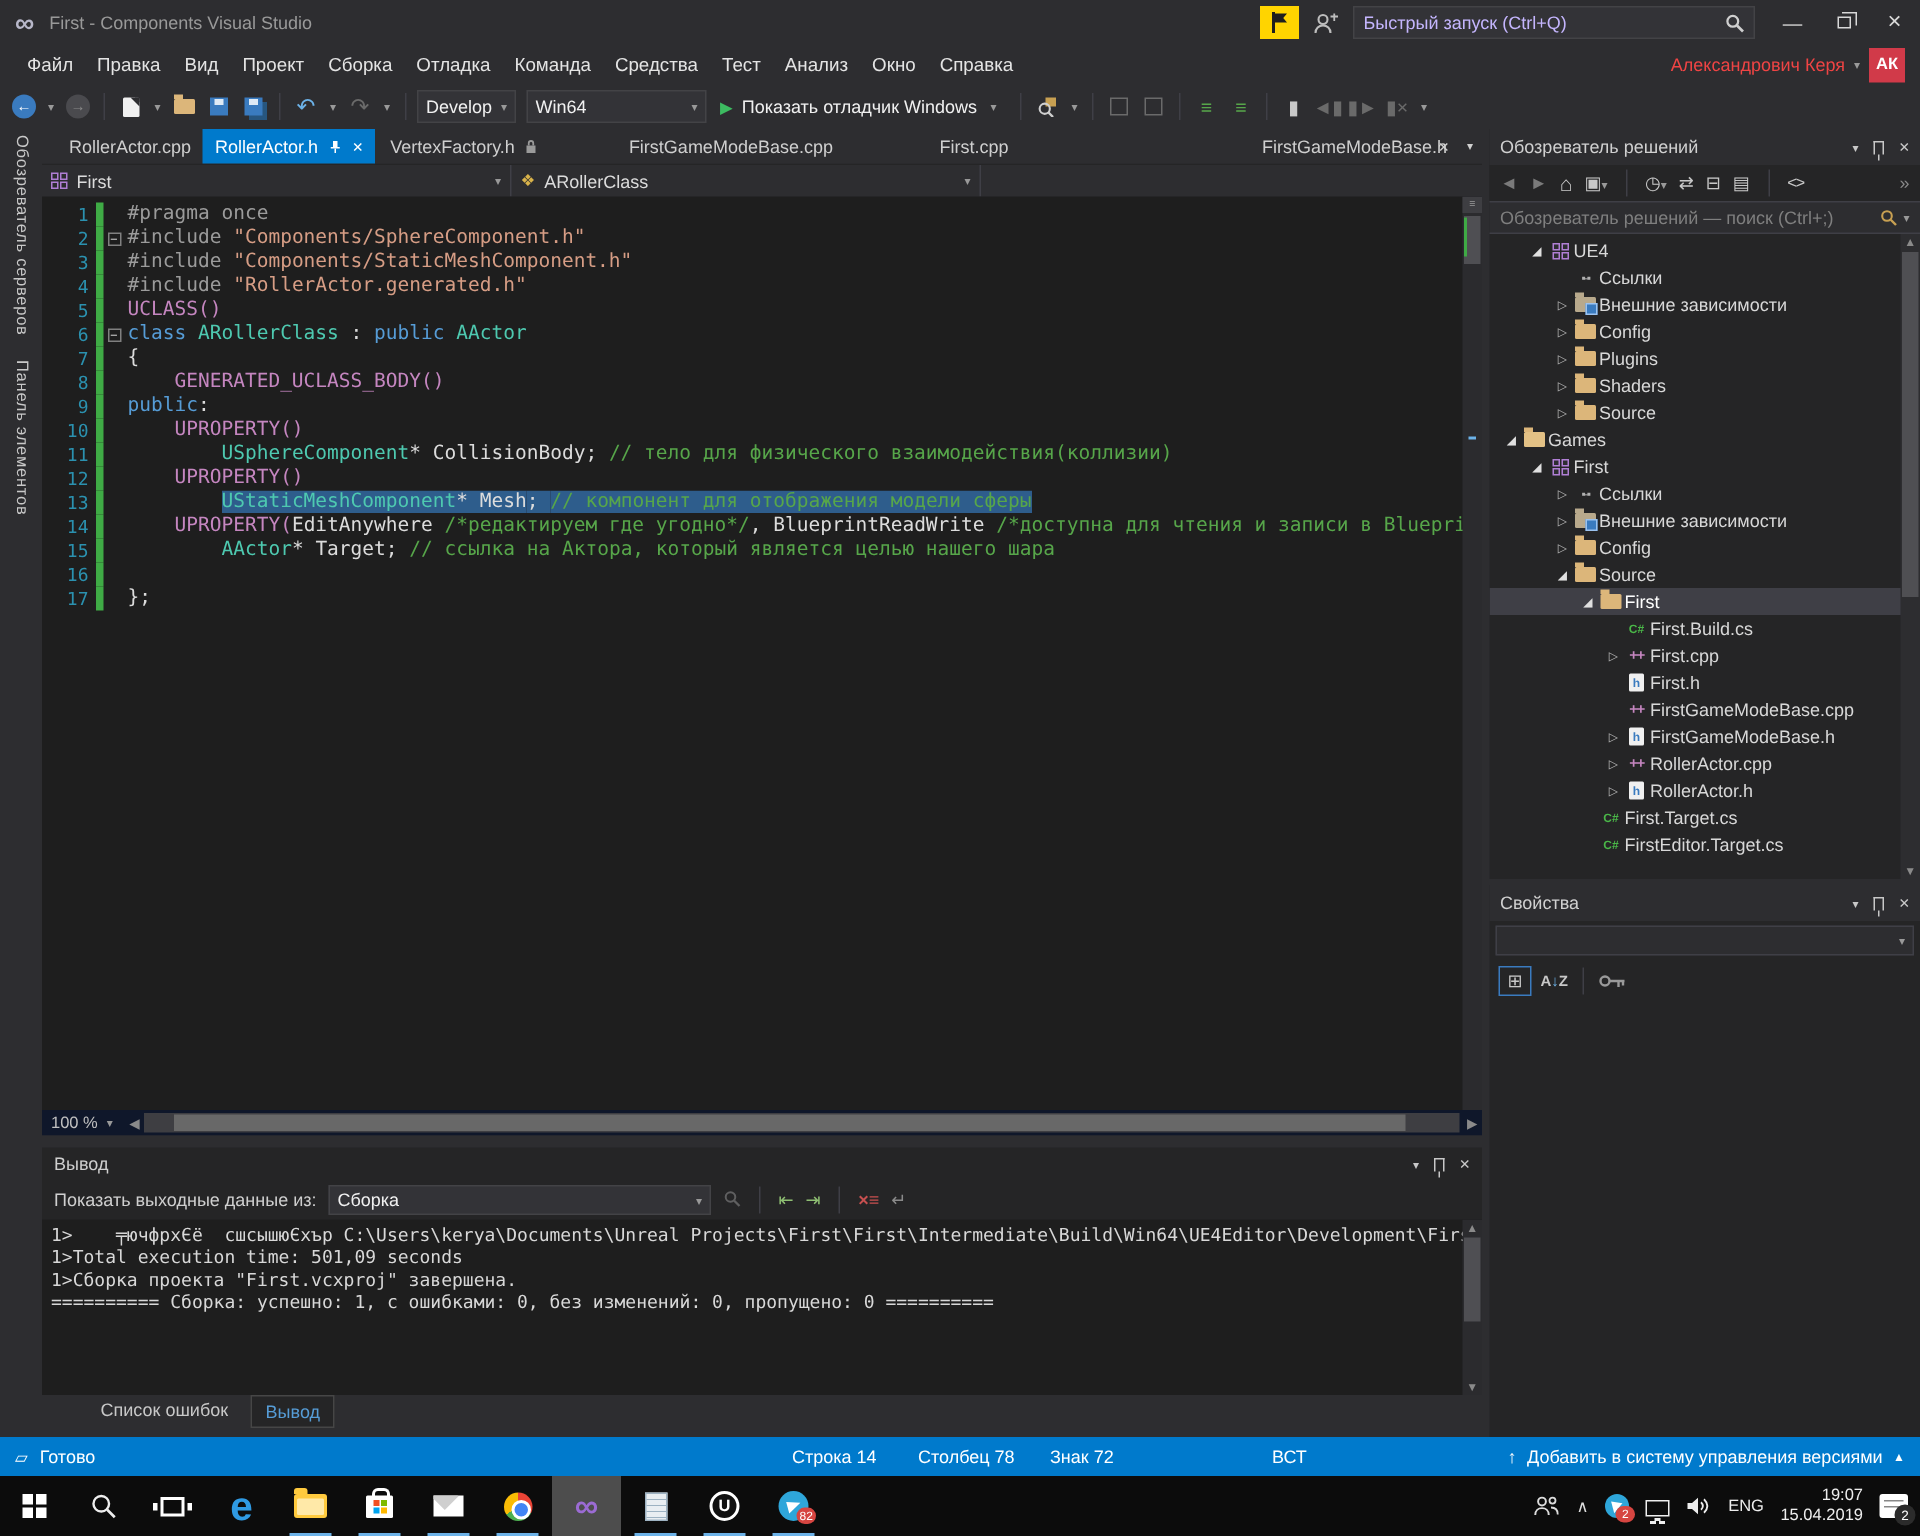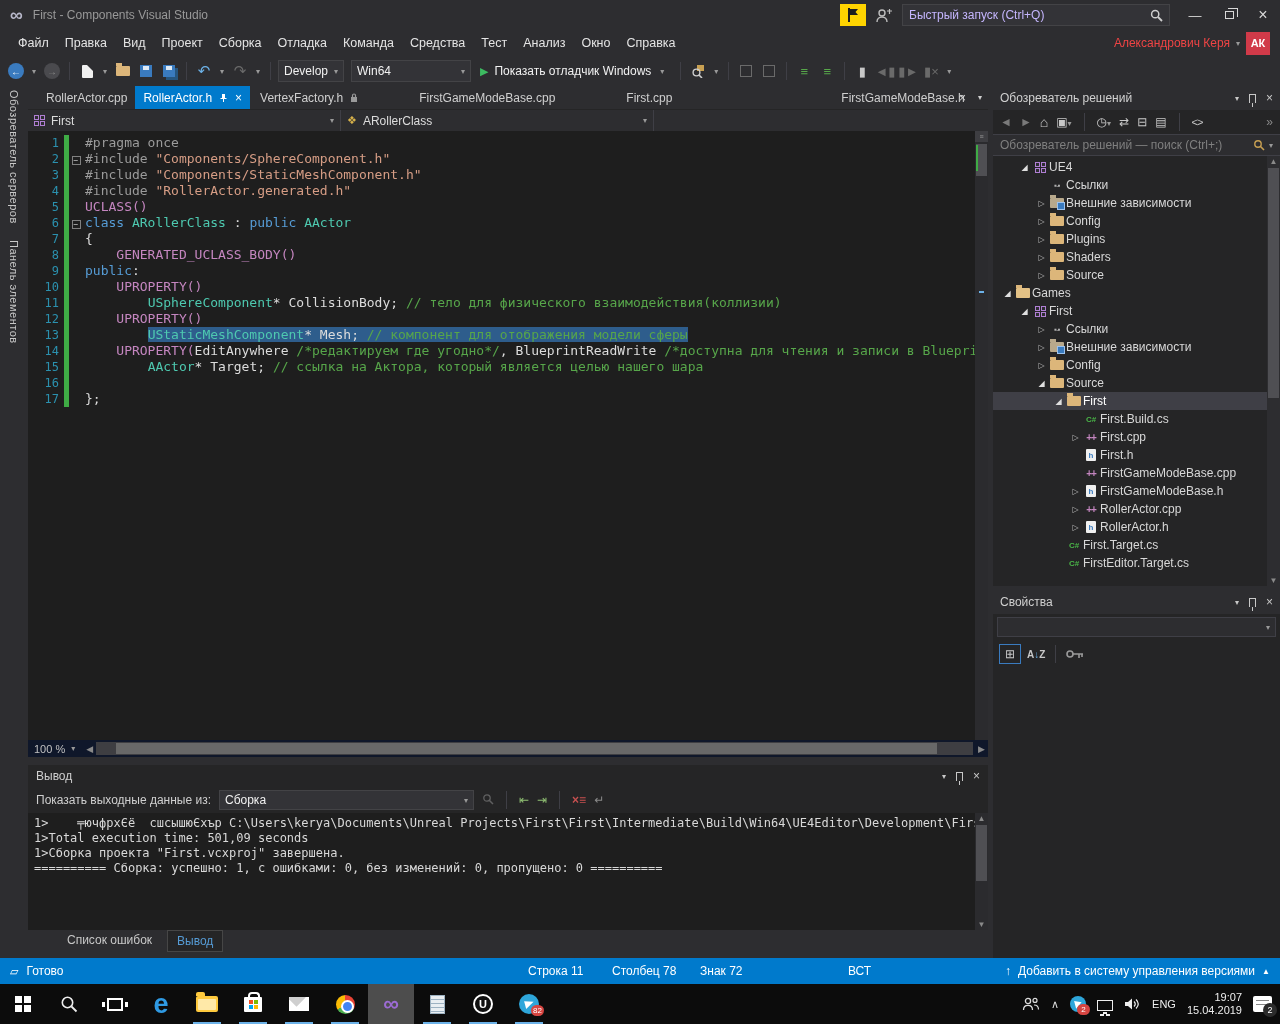--- a/index.html
+++ b/index.html
@@ -802,21 +802,21 @@
             </svg>
         </div>
         <div class="props-body"></div>
       </div>
     </div>
   </div>
 
   <div class="statusbar">
     <span style="font-size:11px;margin-right:8px">▱</span>
     <span>Готово</span>
-    <span class="sb-abs" style="left:528px">Строка 11</span>
+    <span class="sb-abs" style="left:528px">Строка 14</span>
     <span class="sb-abs" style="left:612px">Столбец 78</span>
     <span class="sb-abs" style="left:700px">Знак 72</span>
     <span class="sb-abs" style="left:848px">ВСТ</span>
     <span class="sb-right">
       <span>↑</span>
       <span>Добавить в систему управления версиями</span>
       <span class="sb-caret">▲</span>
     </span>
   </div>
 

